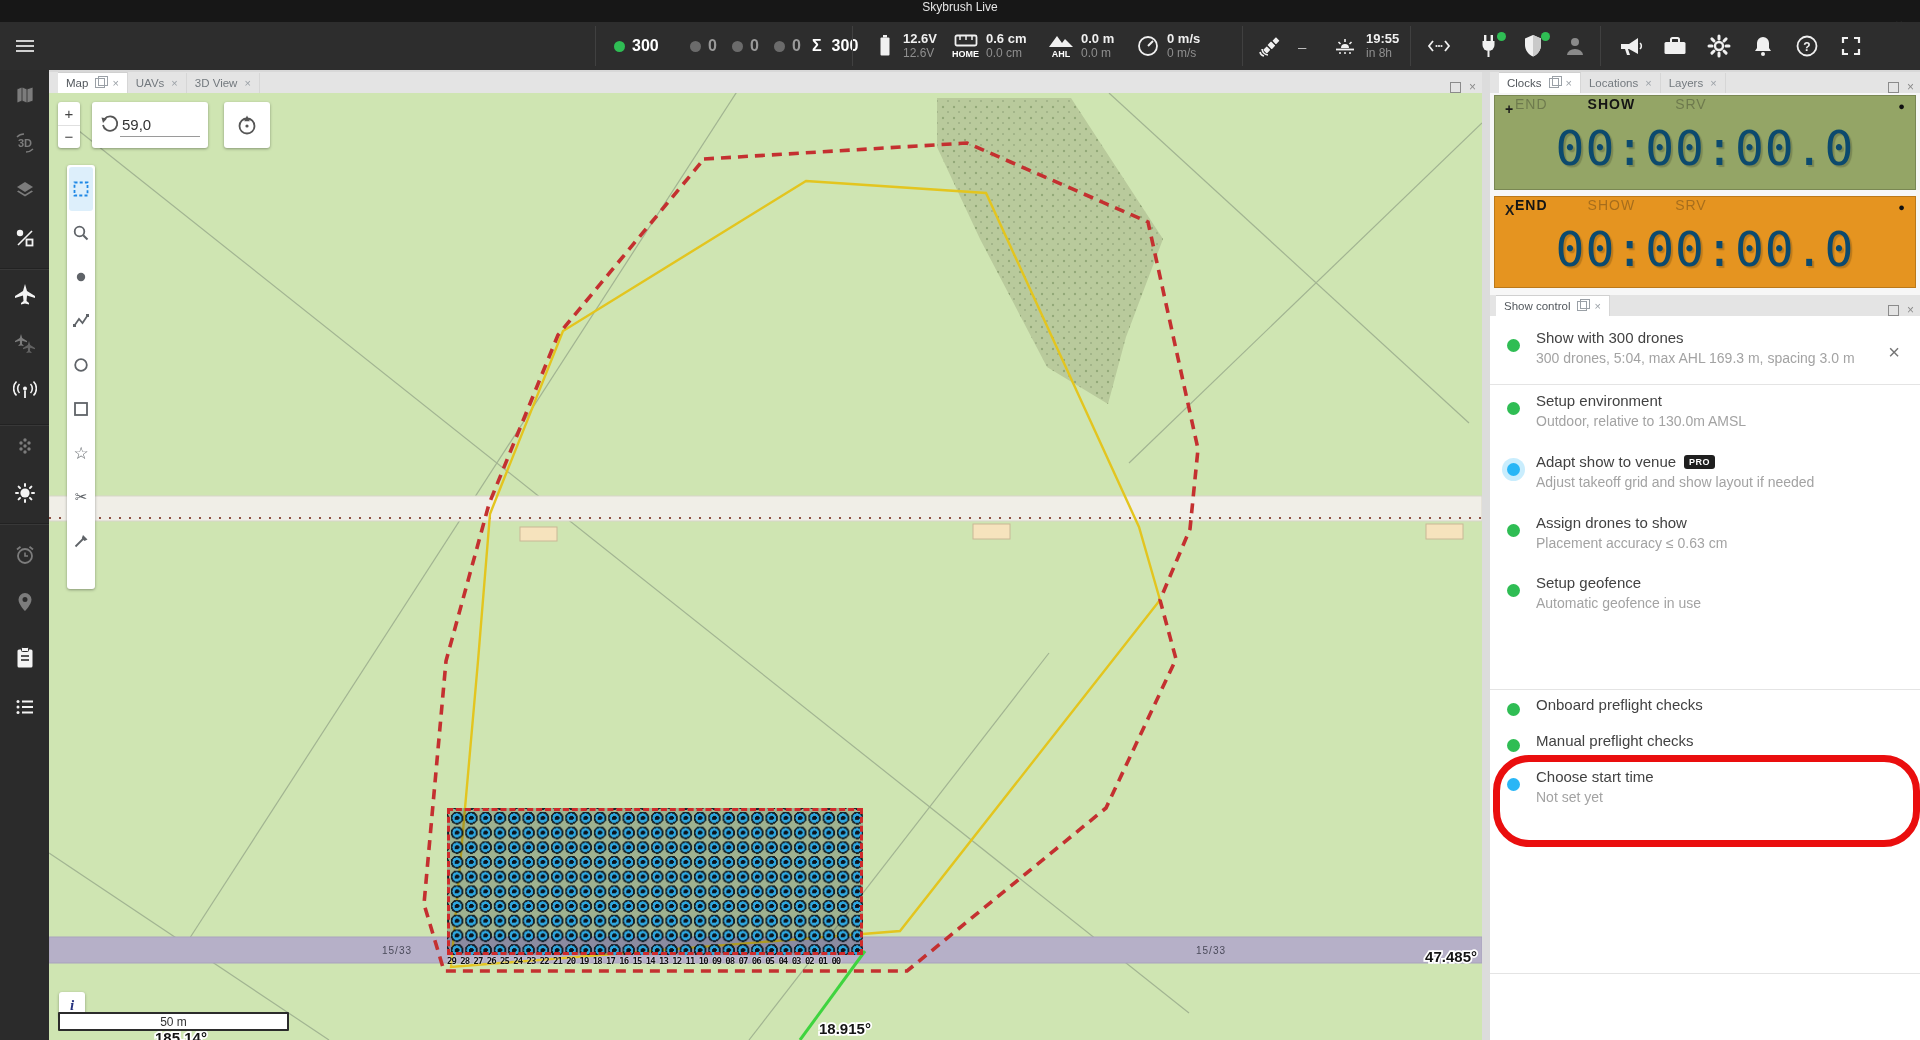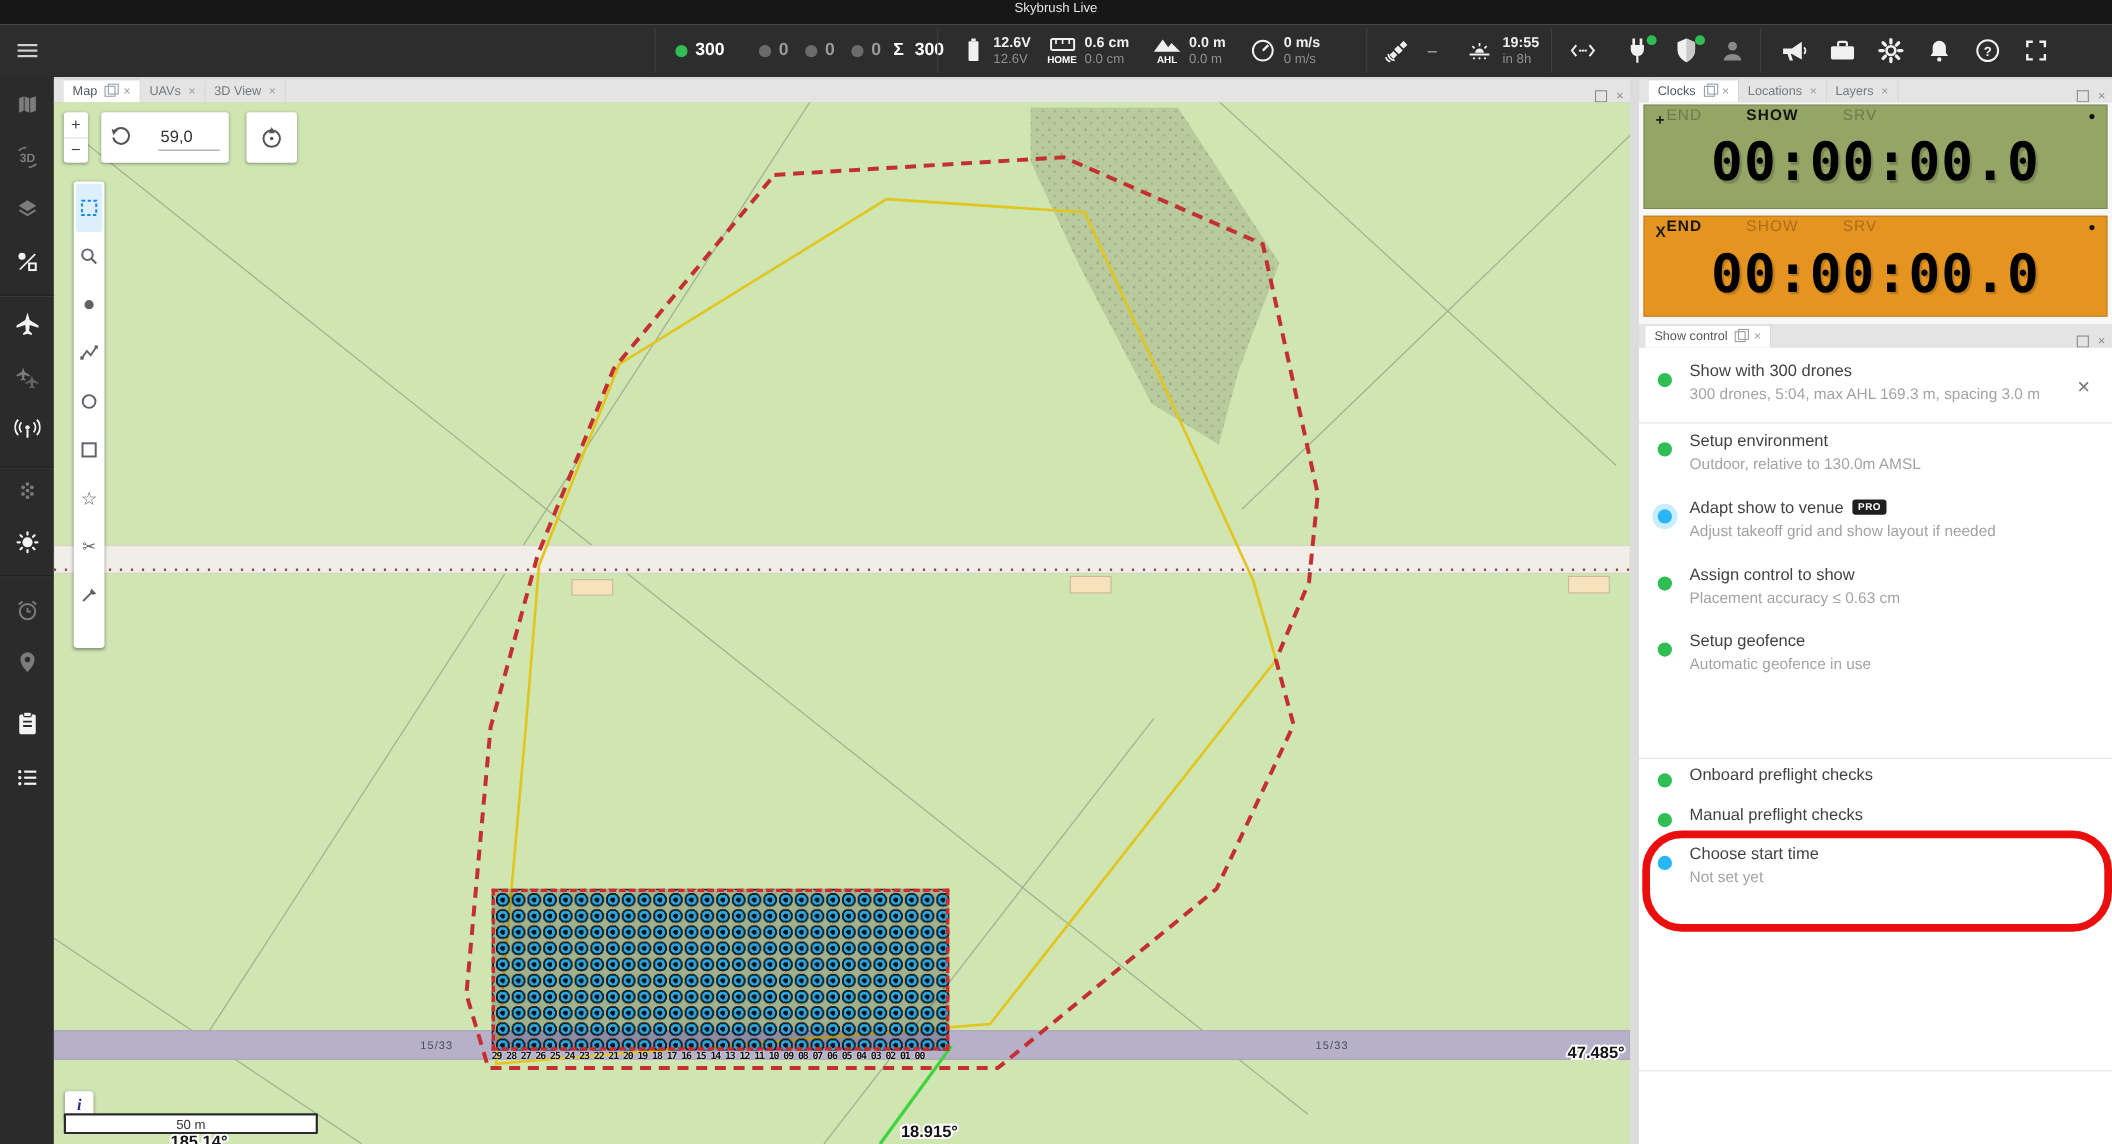--- a/index.html
+++ b/index.html
@@ -43,21 +43,21 @@
   .sq-icon{width:9px;height:9px;border:1px solid #8b8b8b;}
   .x-icon{color:#8b8b8b;font-size:12px;line-height:12px;}
   
   #map{left:49px;top:93px;width:1433px;height:947px;background:var(--c-map_green);overflow:hidden;}
   #dock-gap{left:1482px;top:72px;width:8px;height:968px;background:#dcdcdc;}
   .ctl-box{position:absolute;background:#fff;border-radius:3px;box-shadow:0 1px 3px rgba(0,0,0,.35);}
   #zoom-box{left:9px;top:9px;width:22px;height:46px;display:flex;flex-direction:column;}
   #zoom-box div{flex:1;display:flex;align-items:center;justify-content:center;font-size:15px;color:#444;}
   #zoom-box div:first-child{border-bottom:1px solid #e0e0e0;}
   #rot-box{left:43px;top:9px;width:116px;height:46px;display:flex;align-items:center;padding:0 8px;box-sizing:border-box;}
-  #rot-val{font-size:15px;color:#333;border-bottom:1px solid #9a9a9a;flex:1;margin-left:24px;padding:2px 2px 3px 2px;}
+  #rot-val{font-size:15px;color:#333;border-bottom:1px solid #9a9a9a;flex:1;margin-left:0;padding:2px 2px 3px 2px;}
   #orient-box{left:175px;top:9px;width:46px;height:46px;display:flex;align-items:center;justify-content:center;}
   #palette{left:18px;top:72px;width:28px;height:424px;padding:2px 0;box-sizing:border-box;}
   .pal-slot{width:24px;height:44px;margin:0 auto;display:flex;align-items:center;justify-content:center;color:#5f6368;}
   .pal-slot.sel{background:#ddeffb;border-radius:3px;}
   #info-btn{left:10px;top:899px;width:26px;height:26px;display:flex;align-items:center;justify-content:center;
     font-family:"Liberation Serif",serif;font-weight:700;font-style:italic;font-size:15px;color:#26327e;}
   #scalebar{left:9px;top:919px;width:227px;height:15px;background:#fff;border:2px solid #2b2b2b;
     display:flex;align-items:center;justify-content:center;font-size:12px;color:#333;border-radius:1px;}
   #grid{left:398px;top:715px;width:416px;height:147px;border:3px dashed #cf2b2b;box-sizing:border-box;
     background-color:rgba(12,28,42,.25);
@@ -70,22 +70,22 @@
   #right-tabbar{left:1490px;top:72px;width:430px;height:21px;}
   #clocks-panel{left:1490px;top:93px;width:430px;height:202px;background:#f7f7f7;}
   .clock{position:absolute;left:4px;width:422px;border:1px solid rgba(0,0,0,.18);box-sizing:border-box;}
   .clock-top{position:relative;height:22px;font-size:14px;}
   .clock-prefix{position:absolute;left:10px;top:5px;font-weight:700;color:#1c1c1c;}
   .clock-dot{position:absolute;right:10px;top:4px;font-size:11px;color:#101010;}
   .clock-modes{text-align:center;padding-top:6px;letter-spacing:1px;font-size:14px;}
   .clock-modes span{margin:0 20px;}
   .m-on{color:#141414;font-weight:700;}
   .m-dim{color:rgba(20,20,20,.30);}
-  .clock-time{text-align:center;font-family:"DejaVu Sans Mono",monospace;font-weight:700;
-    font-size:48px;color:#000000;letter-spacing:1px;line-height:60px;text-shadow:2px 2px 1px rgba(0,0,0,.18);}
+  .clock-time{text-align:center;font-family:"DejaVu Sans Mono",monospace;font-weight:400;
+    font-size:48px;color:#0c4a6e;letter-spacing:1px;line-height:60px;text-shadow:2px 2px 1px rgba(0,0,0,.18);}
   #sc-tabbar{left:1490px;top:295px;width:430px;height:21px;}
   #sc-panel{left:1490px;top:316px;width:430px;height:724px;background:#ffffff;}
   .sc-row{position:absolute;left:0;width:430px;}
   .sc-dot{position:absolute;left:17px;top:14px;width:13px;height:13px;border-radius:50%;}
   .st-done{background:var(--c-green);}
   .st-active{background:var(--c-blue);box-shadow:0 0 0 5px rgba(41,182,246,.25);}
   .st-pending{background:var(--c-blue);}
   .sc-title{position:absolute;left:46px;top:4px;font-size:15px;color:#424242;}
   .sc-sub{position:absolute;left:46px;top:25px;font-size:14px;color:#a3a3a3;}
   .sc-row.compact .sc-dot{top:8px;}
@@ -645,21 +645,21 @@
     <span class="sc-title">Setup environment</span>
     <span class="sc-sub">Outdoor, relative to 130.0m AMSL</span>
   </div>
   <div class="sc-row" style="top:133px;height:59px;">
     <span class="sc-dot st-active"></span>
     <span class="sc-title"><span>Adapt show to venue</span><span class="pro-badge">PRO</span></span>
     <span class="sc-sub">Adjust takeoff grid and show layout if needed</span>
   </div>
   <div class="sc-row" style="top:194px;height:59px;">
     <span class="sc-dot st-done"></span>
-    <span class="sc-title">Assign control to show</span>
+    <span class="sc-title">Assign drones to show</span>
     <span class="sc-sub">Placement accuracy ≤ 0.63 cm</span>
   </div>
   <div class="sc-row" style="top:254px;height:59px;">
     <span class="sc-dot st-done"></span>
     <span class="sc-title">Setup geofence</span>
     <span class="sc-sub">Automatic geofence in use</span>
   </div>
   <div class="sc-div" style="top:373px;"></div>
   <div class="sc-row compact" style="top:379px;height:34px;">
     <span class="sc-dot st-done"></span>

